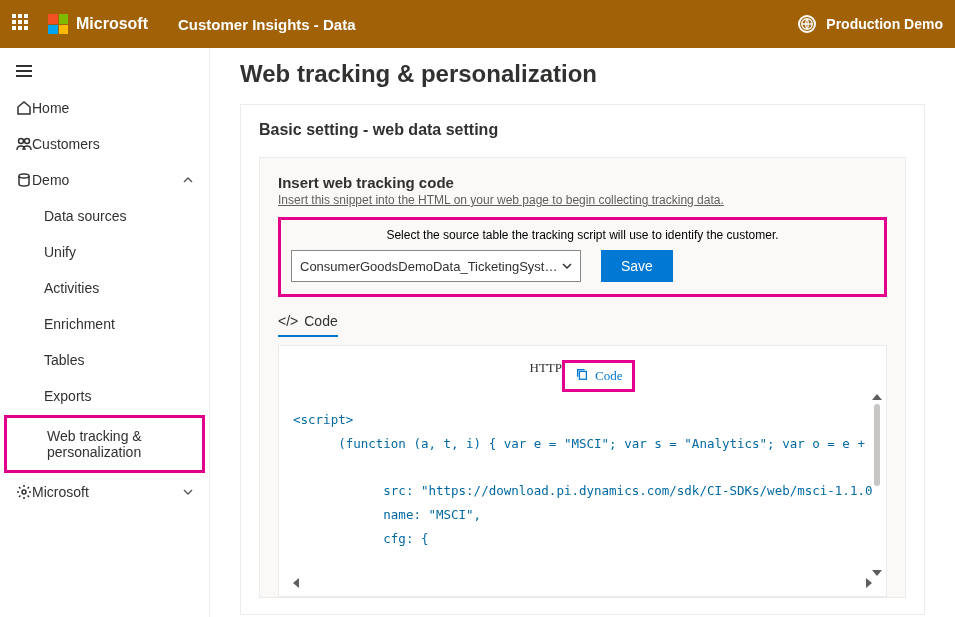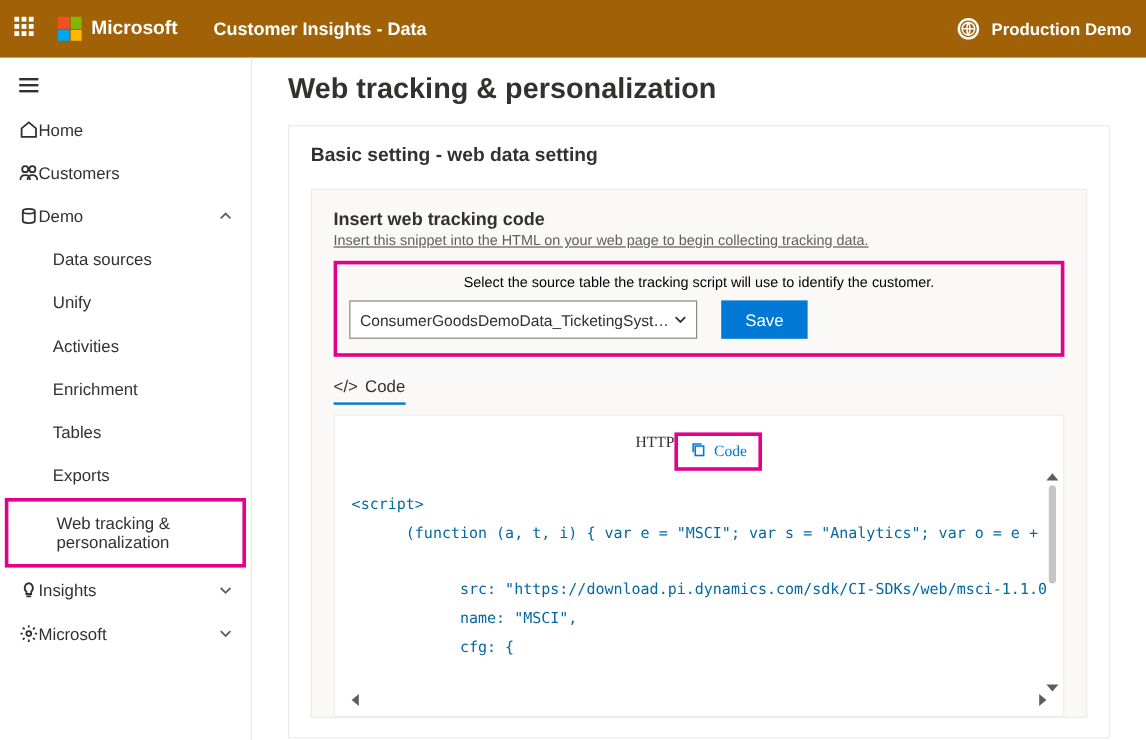--- a/index.html
+++ b/index.html
@@ -152,31 +152,20 @@
     <div class="nav-item nav-sub">
         <span class="nav-label">Exports</span>
       </div>
 
     <div class="nav-selected-box">
       <div class="nav-item nav-sub" style="padding-left:40px;">
         <span class="nav-label">Web tracking &amp; personalization</span>
       </div>
     </div>
 
-    <div class="nav-item">
-      <span class="nav-icon">
-          <svg width="16" height="16" viewBox="0 0 16 16">
-            <path d="M8 2a4 4 0 00-2 7v2h4v-2a4 4 0 00-2-7zM6 13h4"></path>
-          </svg>
-        </span>
-      <span class="nav-label">Insights</span>
-      <span class="chev"><svg width="10" height="10" viewBox="0 0 10 10">
-            <path d="M1 3l4 4 4-4"></path>
-          </svg></span>
-    </div>
 
     <div class="nav-item">
       <span class="nav-icon">
           <svg width="16" height="16" viewBox="0 0 16 16">
             <circle cx="8" cy="8" r="2"></circle>
             <path d="M8 1v2M8 13v2M1 8h2M13 8h2M3 3l1.5 1.5M11.5 11.5L13 13M3 13l1.5-1.5M11.5 4.5L13 3"></path>
           </svg>
         </span>
       <span class="nav-label">Microsoft</span>
       <span class="chev"><svg width="10" height="10" viewBox="0 0 10 10">

